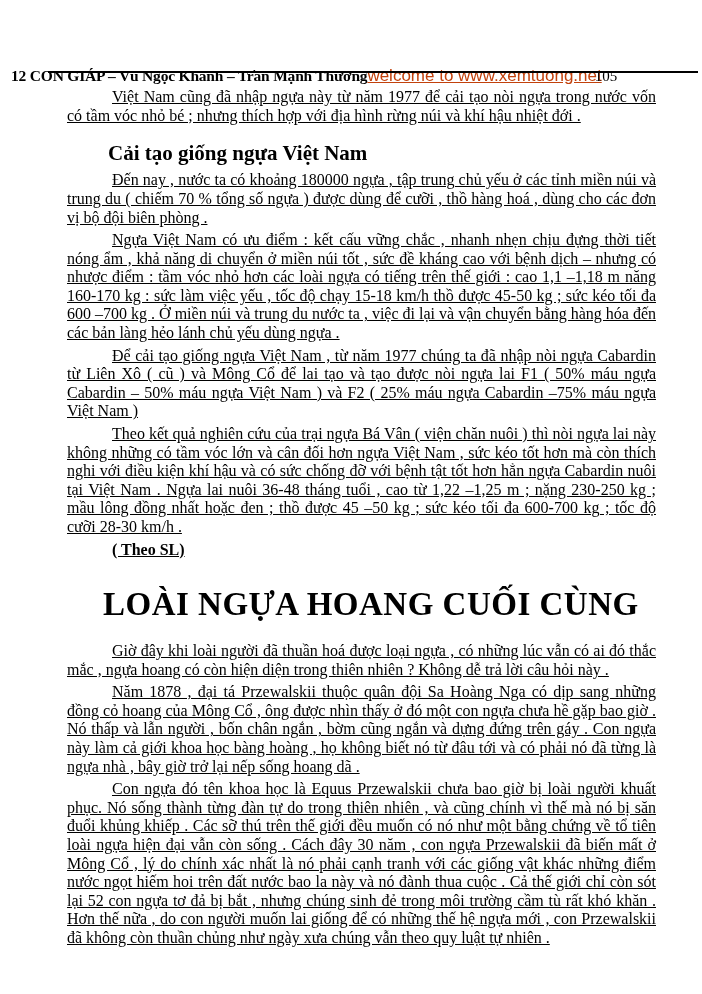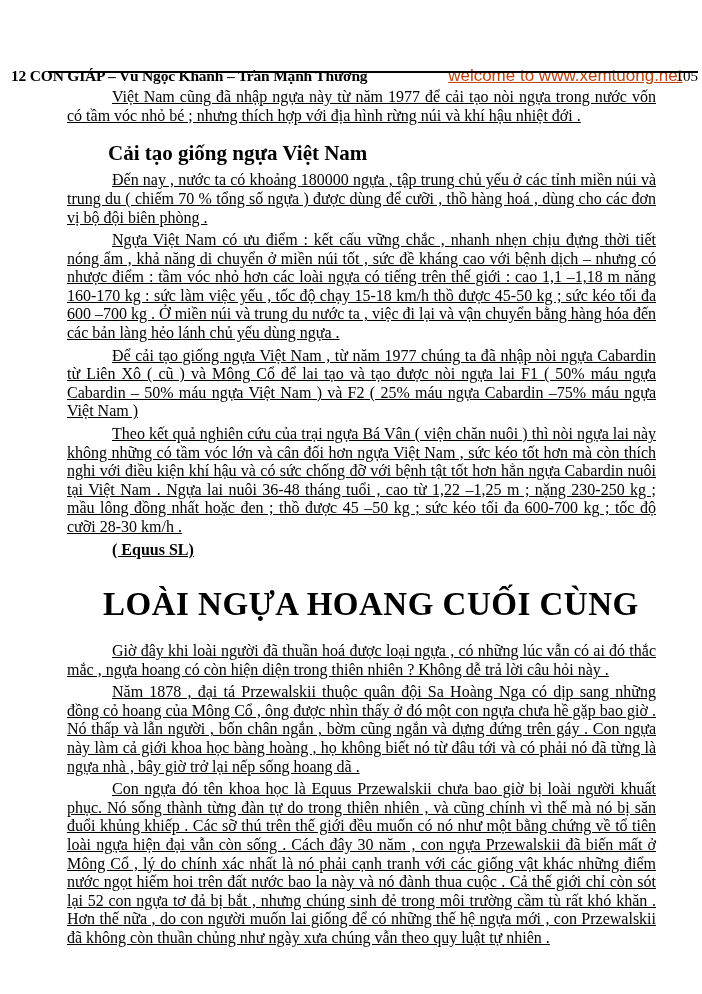--- a/index.html
+++ b/index.html
@@ -16,21 +16,21 @@
     font-family: "Liberation Serif", "DejaVu Serif", serif;
     overflow: hidden;
   }
   
   .header {
     position: absolute;
     top: 40px;
     left: 11px;
     right: 4px;
     display: flex;
-    justify-content: space-between;
+    justify-content: flex-start;
     align-items: baseline;
     white-space: nowrap;
   }
   .book-title {
     font-weight: bold;
     font-size: 15.5px;
     letter-spacing: -0.2px;
   }
   .header-right {
     display: flex;
@@ -109,21 +109,21 @@
 
     <p>Việt Nam cũng đã nhập ngựa này từ năm 1977 để cải tạo nòi ngựa trong nước vốn có tầm vóc nhỏ bé ; nhưng thích hợp với địa hình rừng núi và khí hậu nhiệt đới .</p>
 
     <h2 class="sub-heading">Cải tạo giống ngựa Việt Nam</h2>
 
     <p>Đến nay , nước ta có khoảng 180000 ngựa , tập trung chủ yếu ở các tỉnh miền núi và trung du ( chiếm 70 % tổng số ngựa ) được dùng để cưỡi , thồ hàng hoá , dùng cho các đơn vị bộ đội biên phòng .</p>
     <p>Ngựa Việt Nam có ưu điểm : kết cấu vững chắc , nhanh nhẹn chịu đựng thời tiết nóng ẩm , khả năng di chuyển ở miền núi tốt , sức đề kháng cao với bệnh dịch – nhưng có nhược điểm : tầm vóc nhỏ hơn các loài ngựa có tiếng trên thế giới : cao 1,1 –1,18 m năng 160-170 kg : sức làm việc yếu , tốc độ chạy 15-18 km/h thồ được 45-50 kg ; sức kéo tối đa 600 –700 kg . Ở miền núi và trung du nước ta , việc đi lại và vận chuyển bằng hàng hóa đến các bản làng hẻo lánh chủ yếu dùng ngựa .</p>
     <p>Để cải tạo giống ngựa Việt Nam , từ năm 1977 chúng ta đã nhập nòi ngựa Cabardin từ Liên Xô ( cũ ) và Mông Cổ để lai tạo và tạo được nòi ngựa lai F1 ( 50% máu ngựa Cabardin – 50% máu ngựa Việt Nam ) và F2 ( 25% máu ngựa Cabardin –75% máu ngựa Việt Nam )</p>
     <p>Theo kết quả nghiên cứu của trại ngựa Bá Vân ( viện chăn nuôi ) thì nòi ngựa lai này không những có tầm vóc lớn và cân đối hơn ngựa Việt Nam , sức kéo tốt hơn mà còn thích nghi với điều kiện khí hậu và có sức chống đỡ với bệnh tật tốt hơn hẳn ngựa Cabardin nuôi tại Việt Nam . Ngựa lai nuôi 36-48 tháng tuổi , cao từ 1,22 –1,25 m ; nặng 230-250 kg ; mầu lông đồng nhất hoặc đen ; thồ được 45 –50 kg ; sức kéo tối đa 600-700 kg ; tốc độ cưỡi 28-30 km/h .</p>
 
-    <p class="attribution">( Equus SL)</p>
+    <p class="attribution">( Theo SL)</p>
 
     <h1 class="main-title">LOÀI NGỰA HOANG CUỐI CÙNG</h1>
 
     <p>Giờ đây khi loài người đã thuần hoá được loại ngựa , có những lúc vẫn có ai đó thắc mắc , ngựa hoang có còn hiện diện trong thiên nhiên ? Không dễ trả lời câu hỏi này .</p>
     <p>Năm 1878 , đại tá Przewalskii thuộc quân đội Sa Hoàng Nga có dịp sang những đồng cỏ hoang của Mông Cổ , ông được nhìn thấy ở đó một con ngựa chưa hề gặp bao giờ . Nó thấp và lẫn người , bốn chân ngắn , bờm cũng ngắn và dựng đứng trên gáy . Con ngựa này làm cả giới khoa học bàng hoàng , họ không biết nó từ đâu tới và có phải nó đã từng là ngựa nhà , bây giờ trở lại nếp sống hoang dã .</p>
     <p>Con ngựa đó tên khoa học là Equus Przewalskii chưa bao giờ bị loài người khuất phục. Nó sống thành từng đàn tự do trong thiên nhiên , và cũng chính vì thế mà nó bị săn đuổi khủng khiếp . Các sỡ thú trên thế giới đều muốn có nó như một bằng chứng về tổ tiên loài ngựa hiện đại vẫn còn sống . Cách đây 30 năm , con ngựa Przewalskii đã biến mất ở Mông Cổ , lý do chính xác nhất là nó phải cạnh tranh với các giống vật khác những điểm nước ngọt hiếm hoi trên đất nước bao la này và nó đành thua cuộc . Cả thế giới chỉ còn sót lại 52 con ngựa tơ đả bị bắt , nhưng chúng sinh đẻ trong môi trường cầm tù rất khó khăn . Hơn thế nữa , do con người muốn lai giống để có những thế hệ ngựa mới , con Przewalskii đã không còn thuần chủng như ngày xưa chúng vẫn theo quy luật tự nhiên .</p>
 
   </main>
 
 </div>

